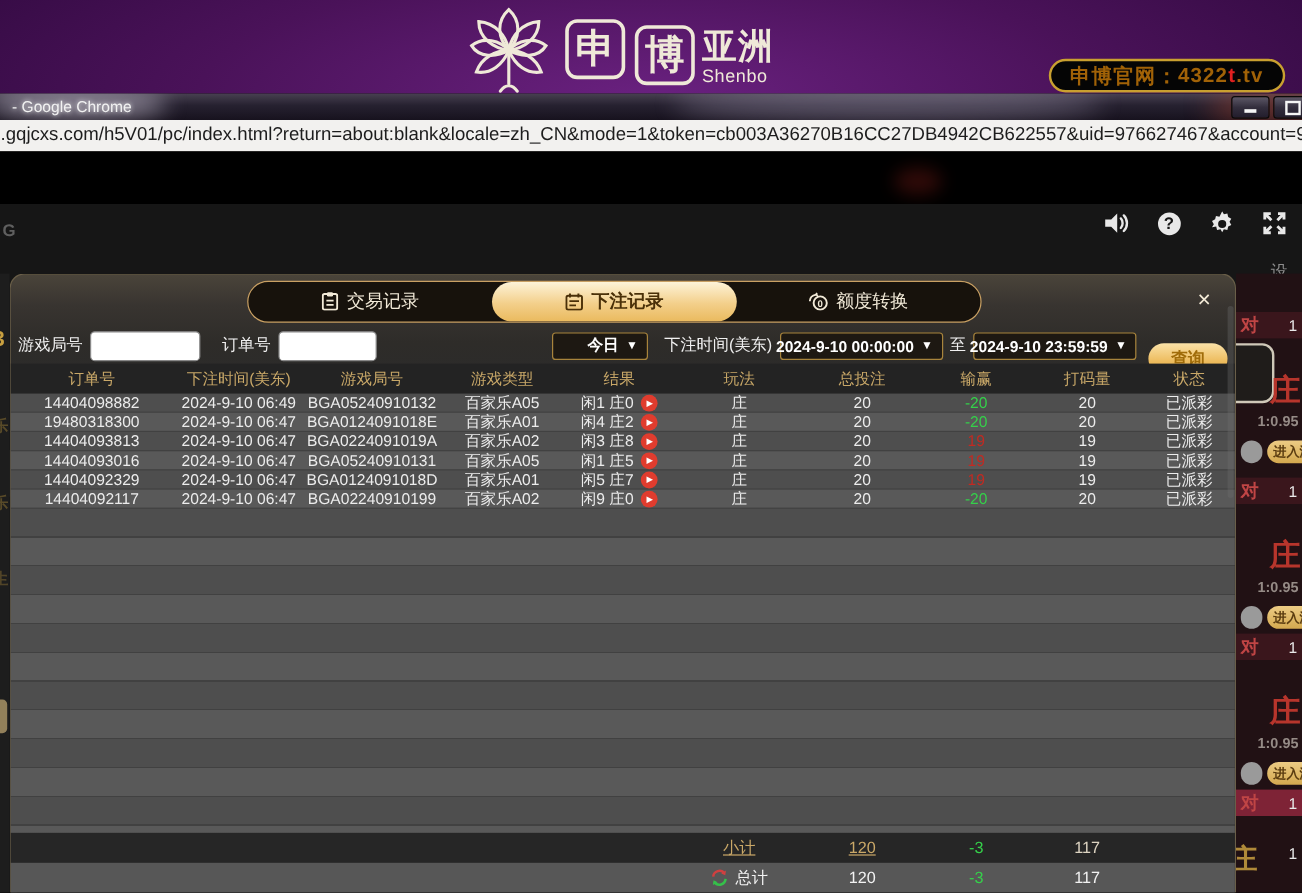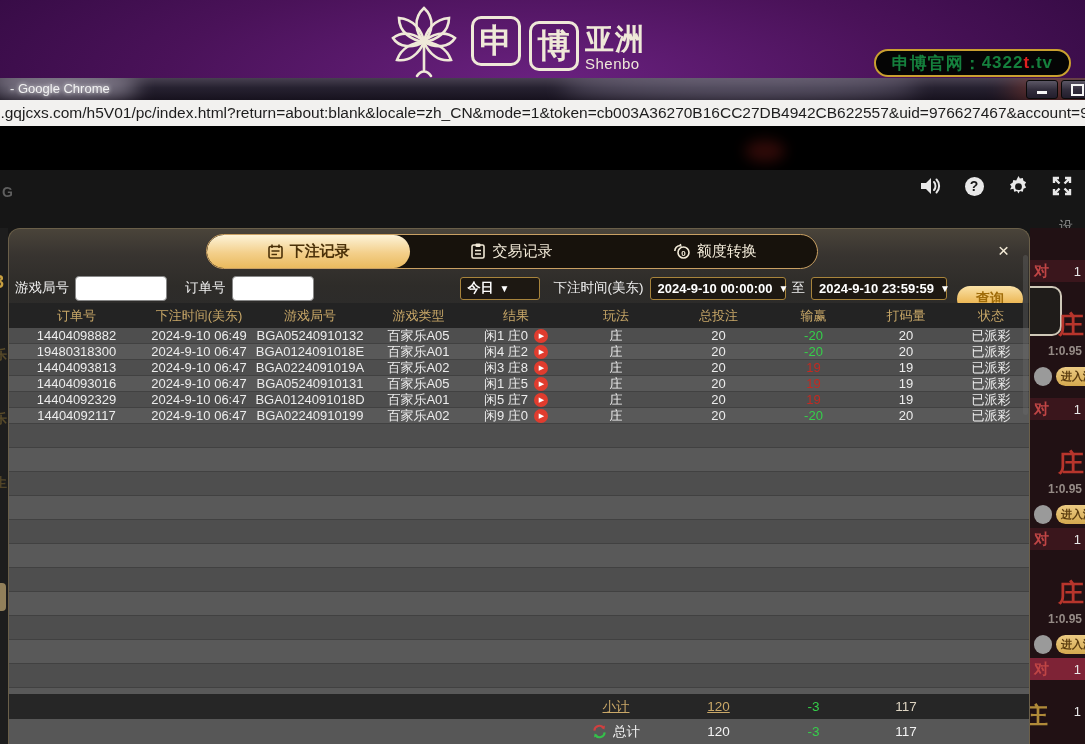--- a/index.html
+++ b/index.html
@@ -13,21 +13,21 @@
   .logo-flower{width:78px;height:74px;}
   .hanzi-box{border:3px solid #efe9d8;border-radius:10px;width:44px;height:44px;
     display:flex;align-items:center;justify-content:center;font-size:33px;font-weight:bold;margin-left:8px;}
   .hanzi-box.second{margin-top:10px;}
   .brand-right{margin-left:6px;margin-top:14px;line-height:1;}
   .brand-region{font-size:29px;font-weight:bold;letter-spacing:1px;}
   .brand-en{font-size:15px;margin-top:2px;letter-spacing:.5px;}
   .official-badge{position:absolute;right:14px;top:49px;height:22px;padding:1px 16px;
     background:#050505;border:2px solid #c9a030;border-radius:14px;display:flex;align-items:center;
     font-weight:bold;font-size:17px;letter-spacing:1px;white-space:nowrap;}
-  .badge-gold{color:#15803d;} .badge-red{color:#e02020;}
+  .badge-gold{color:#a16207;} .badge-red{color:#e02020;}
 
   
   .titlebar{position:absolute;left:0;top:78px;width:1085px;height:22px;
     background:linear-gradient(#474050 0%, #262130 45%, #17121e 100%);overflow:hidden;padding-left:41px;}
   .titlebar .glass1{position:absolute;left:-10px;top:-4px;width:150px;height:26px;background:#cfc8d8;
     opacity:.55;filter:blur(9px);border-radius:50%;}
   .titlebar .glass2{position:absolute;left:560px;top:-6px;width:360px;height:30px;background:#cfc4e0;
     opacity:.30;filter:blur(10px);border-radius:50%;}
   .titlebar .glass3{position:absolute;right:0px;top:-4px;width:120px;height:30px;background:#c04a30;
     opacity:.45;filter:blur(12px);border-radius:50%;}
@@ -85,21 +85,21 @@
     color:#f2ead8;font-size:15px;cursor:pointer;}
   .tab.active{background:linear-gradient(#fdf3d8,#f3cf8a 55%,#eaba5e);border-radius:18px;
     color:#4a3008;font-weight:bold;}
   .dialog-close{position:absolute;right:20px;top:12px;color:#f5ecd8;font-size:19px;line-height:19px;cursor:pointer;}
 
   .filterbar{height:30px;flex:none;display:flex;align-items:center;padding:0 6px;gap:6px;
     color:#f0f0f0;font-size:13.5px;white-space:nowrap;}
   .f-input{width:86px;height:21px;background:#fff;border:1px solid #888;border-radius:4px;flex:none;}
   .f-input.second{width:76px;}
   .f-select{height:23px;background:#1d1812;border:1px solid #a8843c;border-radius:3px;
-    display:flex;align-items:center;justify-content:flex-start;color:#fff;font-size:13px;
+    display:flex;align-items:center;justify-content:flex-end;color:#fff;font-size:13px;
     font-weight:bold;padding:0 7px;box-sizing:border-box;flex:none;cursor:pointer;}
   .f-select .arrow{font-size:10px;margin-left:6px;}
   .sel-range{width:80px;margin-left:auto;}
   .sel-time{width:136px;}
   .btn-search{width:66px;height:26px;border-radius:14px;border:none;flex:none;cursor:pointer;
     background:linear-gradient(#fae2a8,#edbb5c 60%,#e5ad47);color:#a06c0a;font-weight:bold;font-size:14px;
     display:flex;align-items:center;justify-content:center;margin-left:4px;margin-top:21px;}
 
   .grid-row{display:grid;grid-template-columns:135px 110px 112px 105px 90px 110px 95px 95px 90px 80px;}
   .thead{height:25px;flex:none;background:#232323;align-items:center;
@@ -334,38 +334,38 @@
         <span class="rs-pair">对</span>
         <span class="rs-one">1</span>
       </div>
       <div class="rs-goldchar">庄</div>
       <div class="rs-bottom-one">1</div>
     </div>
 
   <div class="dialog">
     <div class="tabbar">
       <div class="tab-pill">
+        <div class="tab">
+          <svg width="14" height="16" viewBox="0 0 14 16">
+              <rect x="1" y="2" width="12" height="13" rx="1.5" fill="none" stroke="#f2ead8" stroke-width="1.6"></rect>
+              <rect x="4.5" y="0.5" width="5" height="3.5" rx="1" fill="#f2ead8"></rect>
+              <line x1="4" y1="7.5" x2="10" y2="7.5" stroke="#f2ead8" stroke-width="1.4"></line>
+              <line x1="4" y1="11" x2="10" y2="11" stroke="#f2ead8" stroke-width="1.4"></line>
+            </svg>
+          <span>交易记录</span>
+        </div>
         <div class="tab active">
           <svg width="15" height="15" viewBox="0 0 15 15">
               <rect x="1" y="2.5" width="13" height="11.5" rx="1.5" fill="none" stroke="#4a3008" stroke-width="1.6"></rect>
               <line x1="4" y1="0.5" x2="4" y2="4" stroke="#4a3008" stroke-width="1.6"></line>
               <line x1="11" y1="0.5" x2="11" y2="4" stroke="#4a3008" stroke-width="1.6"></line>
               <line x1="3.5" y1="7" x2="11.5" y2="7" stroke="#4a3008" stroke-width="1.4"></line>
               <line x1="3.5" y1="10.5" x2="9" y2="10.5" stroke="#4a3008" stroke-width="1.4"></line>
             </svg>
           <span>下注记录</span>
-        </div>
-        <div class="tab">
-          <svg width="14" height="16" viewBox="0 0 14 16">
-              <rect x="1" y="2" width="12" height="13" rx="1.5" fill="none" stroke="#f2ead8" stroke-width="1.6"></rect>
-              <rect x="4.5" y="0.5" width="5" height="3.5" rx="1" fill="#f2ead8"></rect>
-              <line x1="4" y1="7.5" x2="10" y2="7.5" stroke="#f2ead8" stroke-width="1.4"></line>
-              <line x1="4" y1="11" x2="10" y2="11" stroke="#f2ead8" stroke-width="1.4"></line>
-            </svg>
-          <span>交易记录</span>
         </div>
         <div class="tab">
           <svg width="16" height="16" viewBox="0 0 16 16">
               <circle cx="9.5" cy="9.5" r="5.5" fill="none" stroke="#f2ead8" stroke-width="1.6"></circle>
               <text x="9.5" y="12.5" font-size="8" fill="#f2ead8" text-anchor="middle" font-weight="bold">0</text>
               <path d="M6 2.5 C3 3 1 5 .8 8" fill="none" stroke="#f2ead8" stroke-width="1.6"></path>
               <path d="M6.8 1 L6 2.5 L7.6 3.4" fill="none" stroke="#f2ead8" stroke-width="1.4"></path>
             </svg>
           <span>额度转换</span>
         </div>

